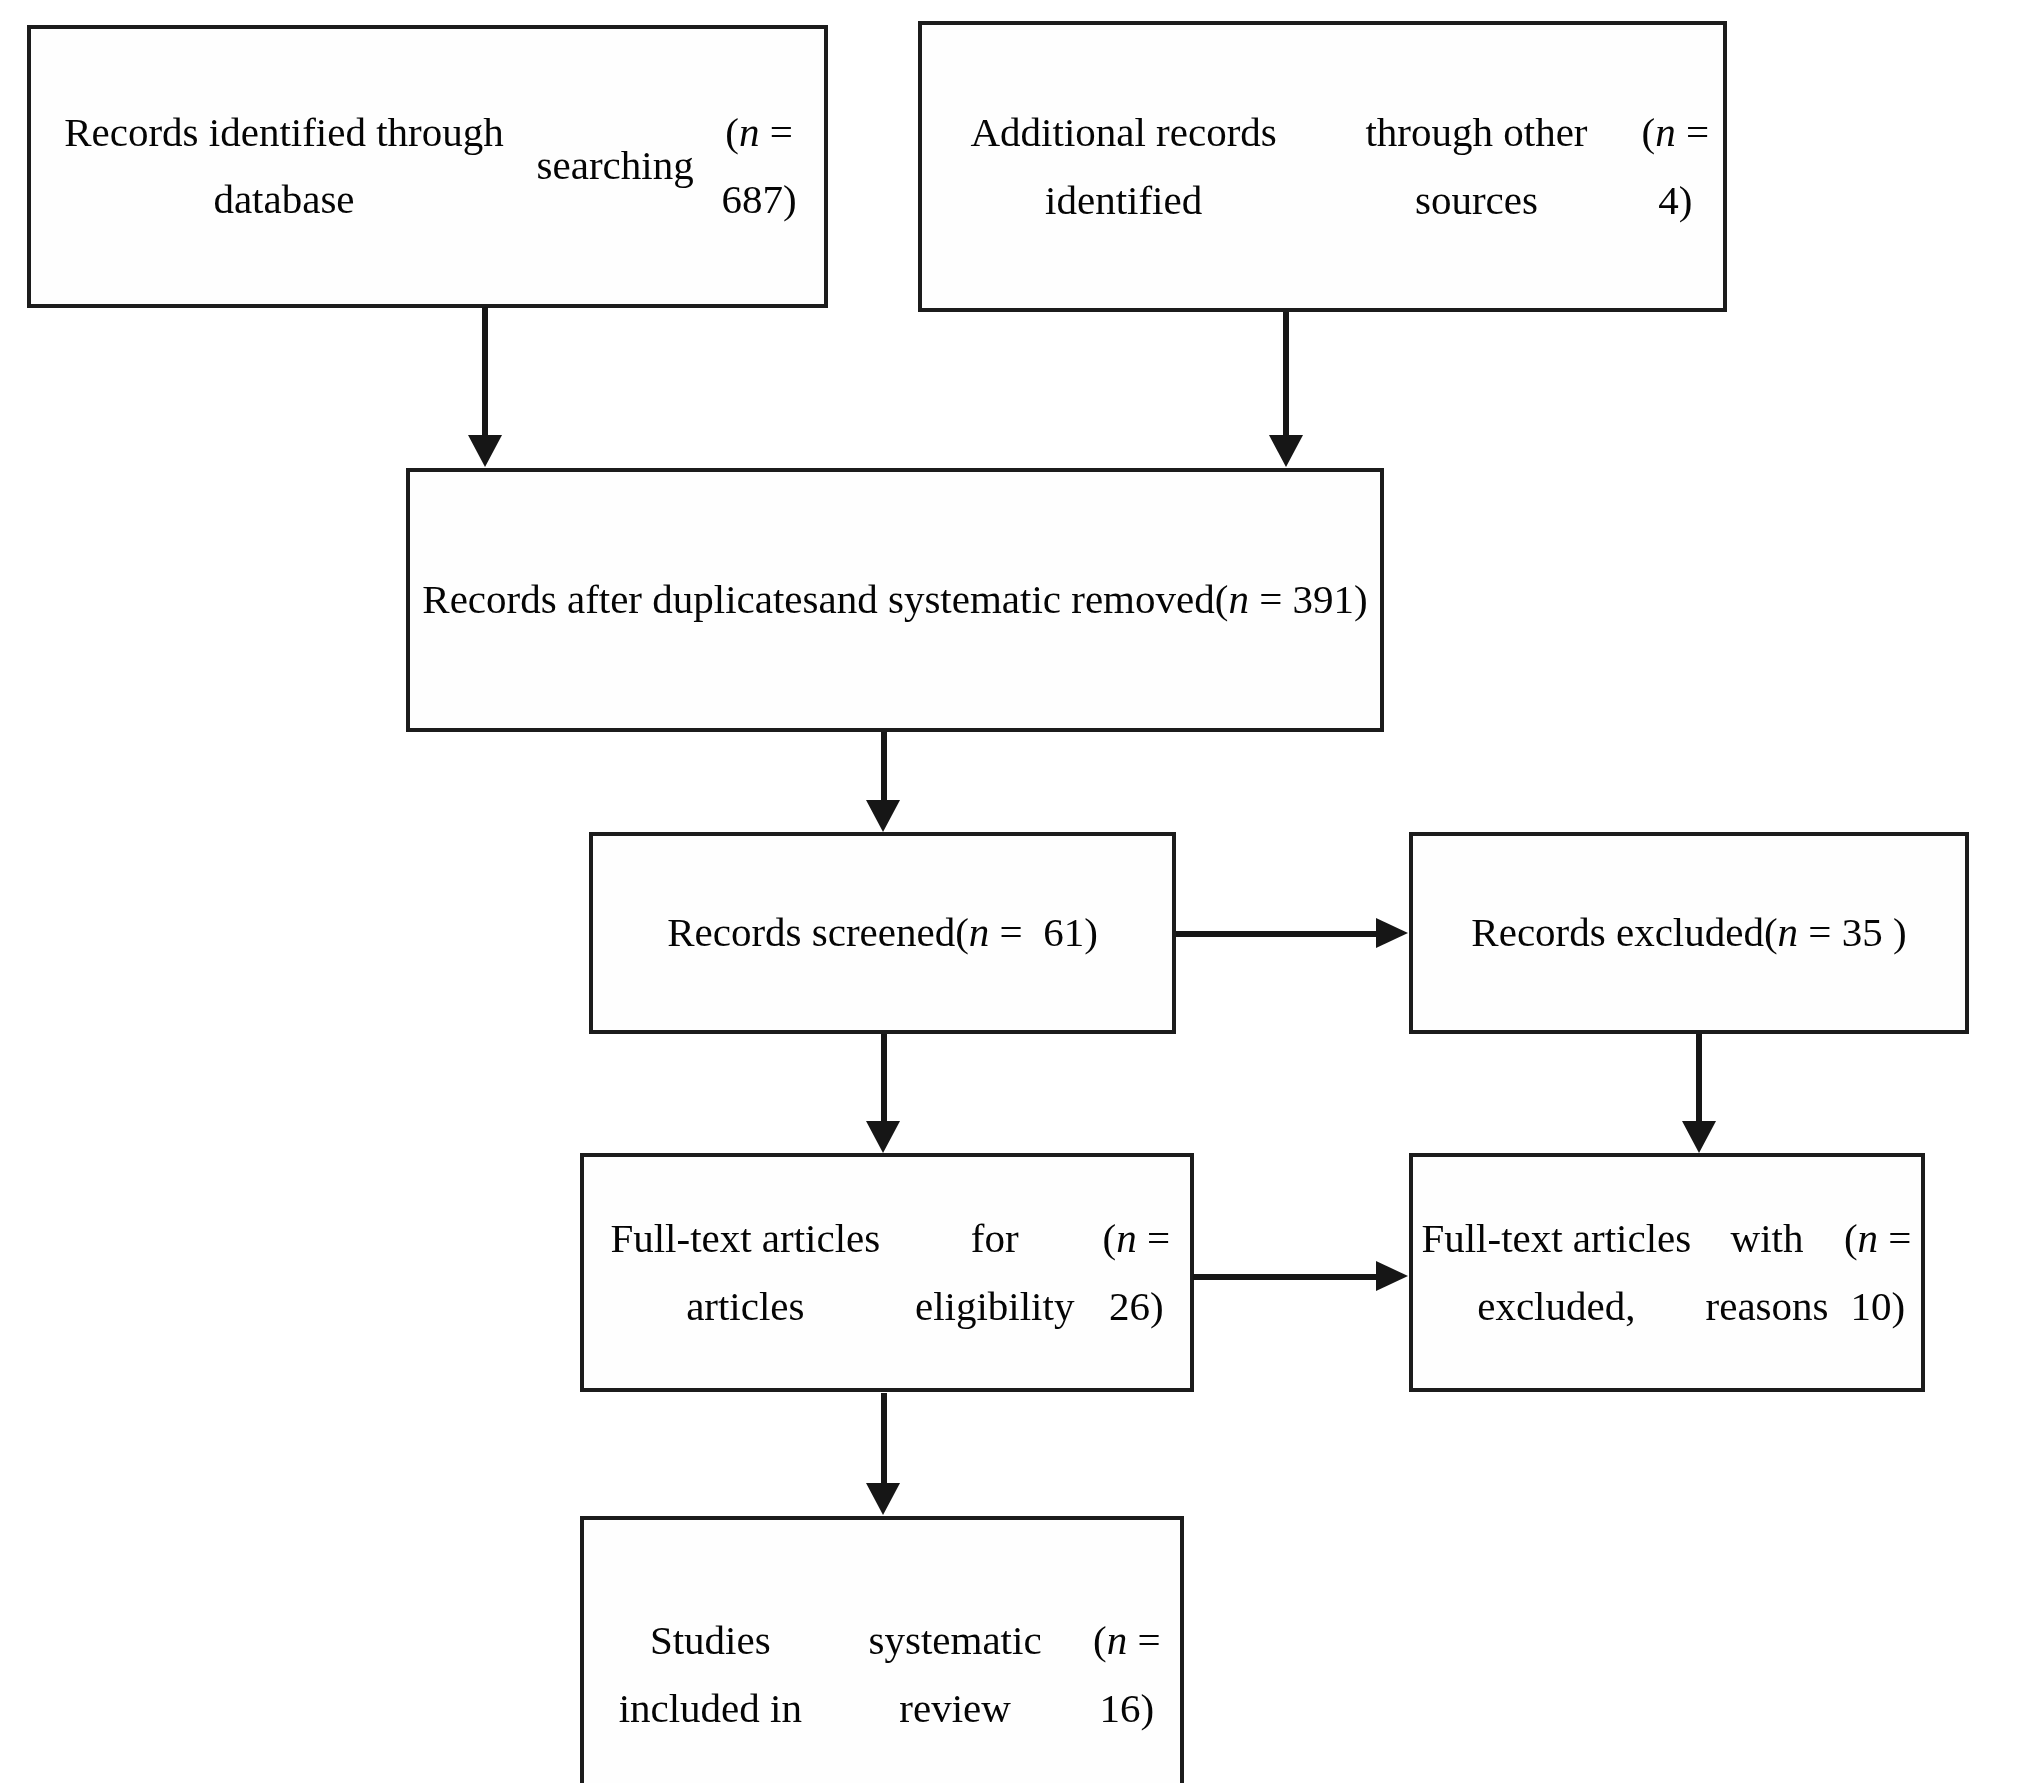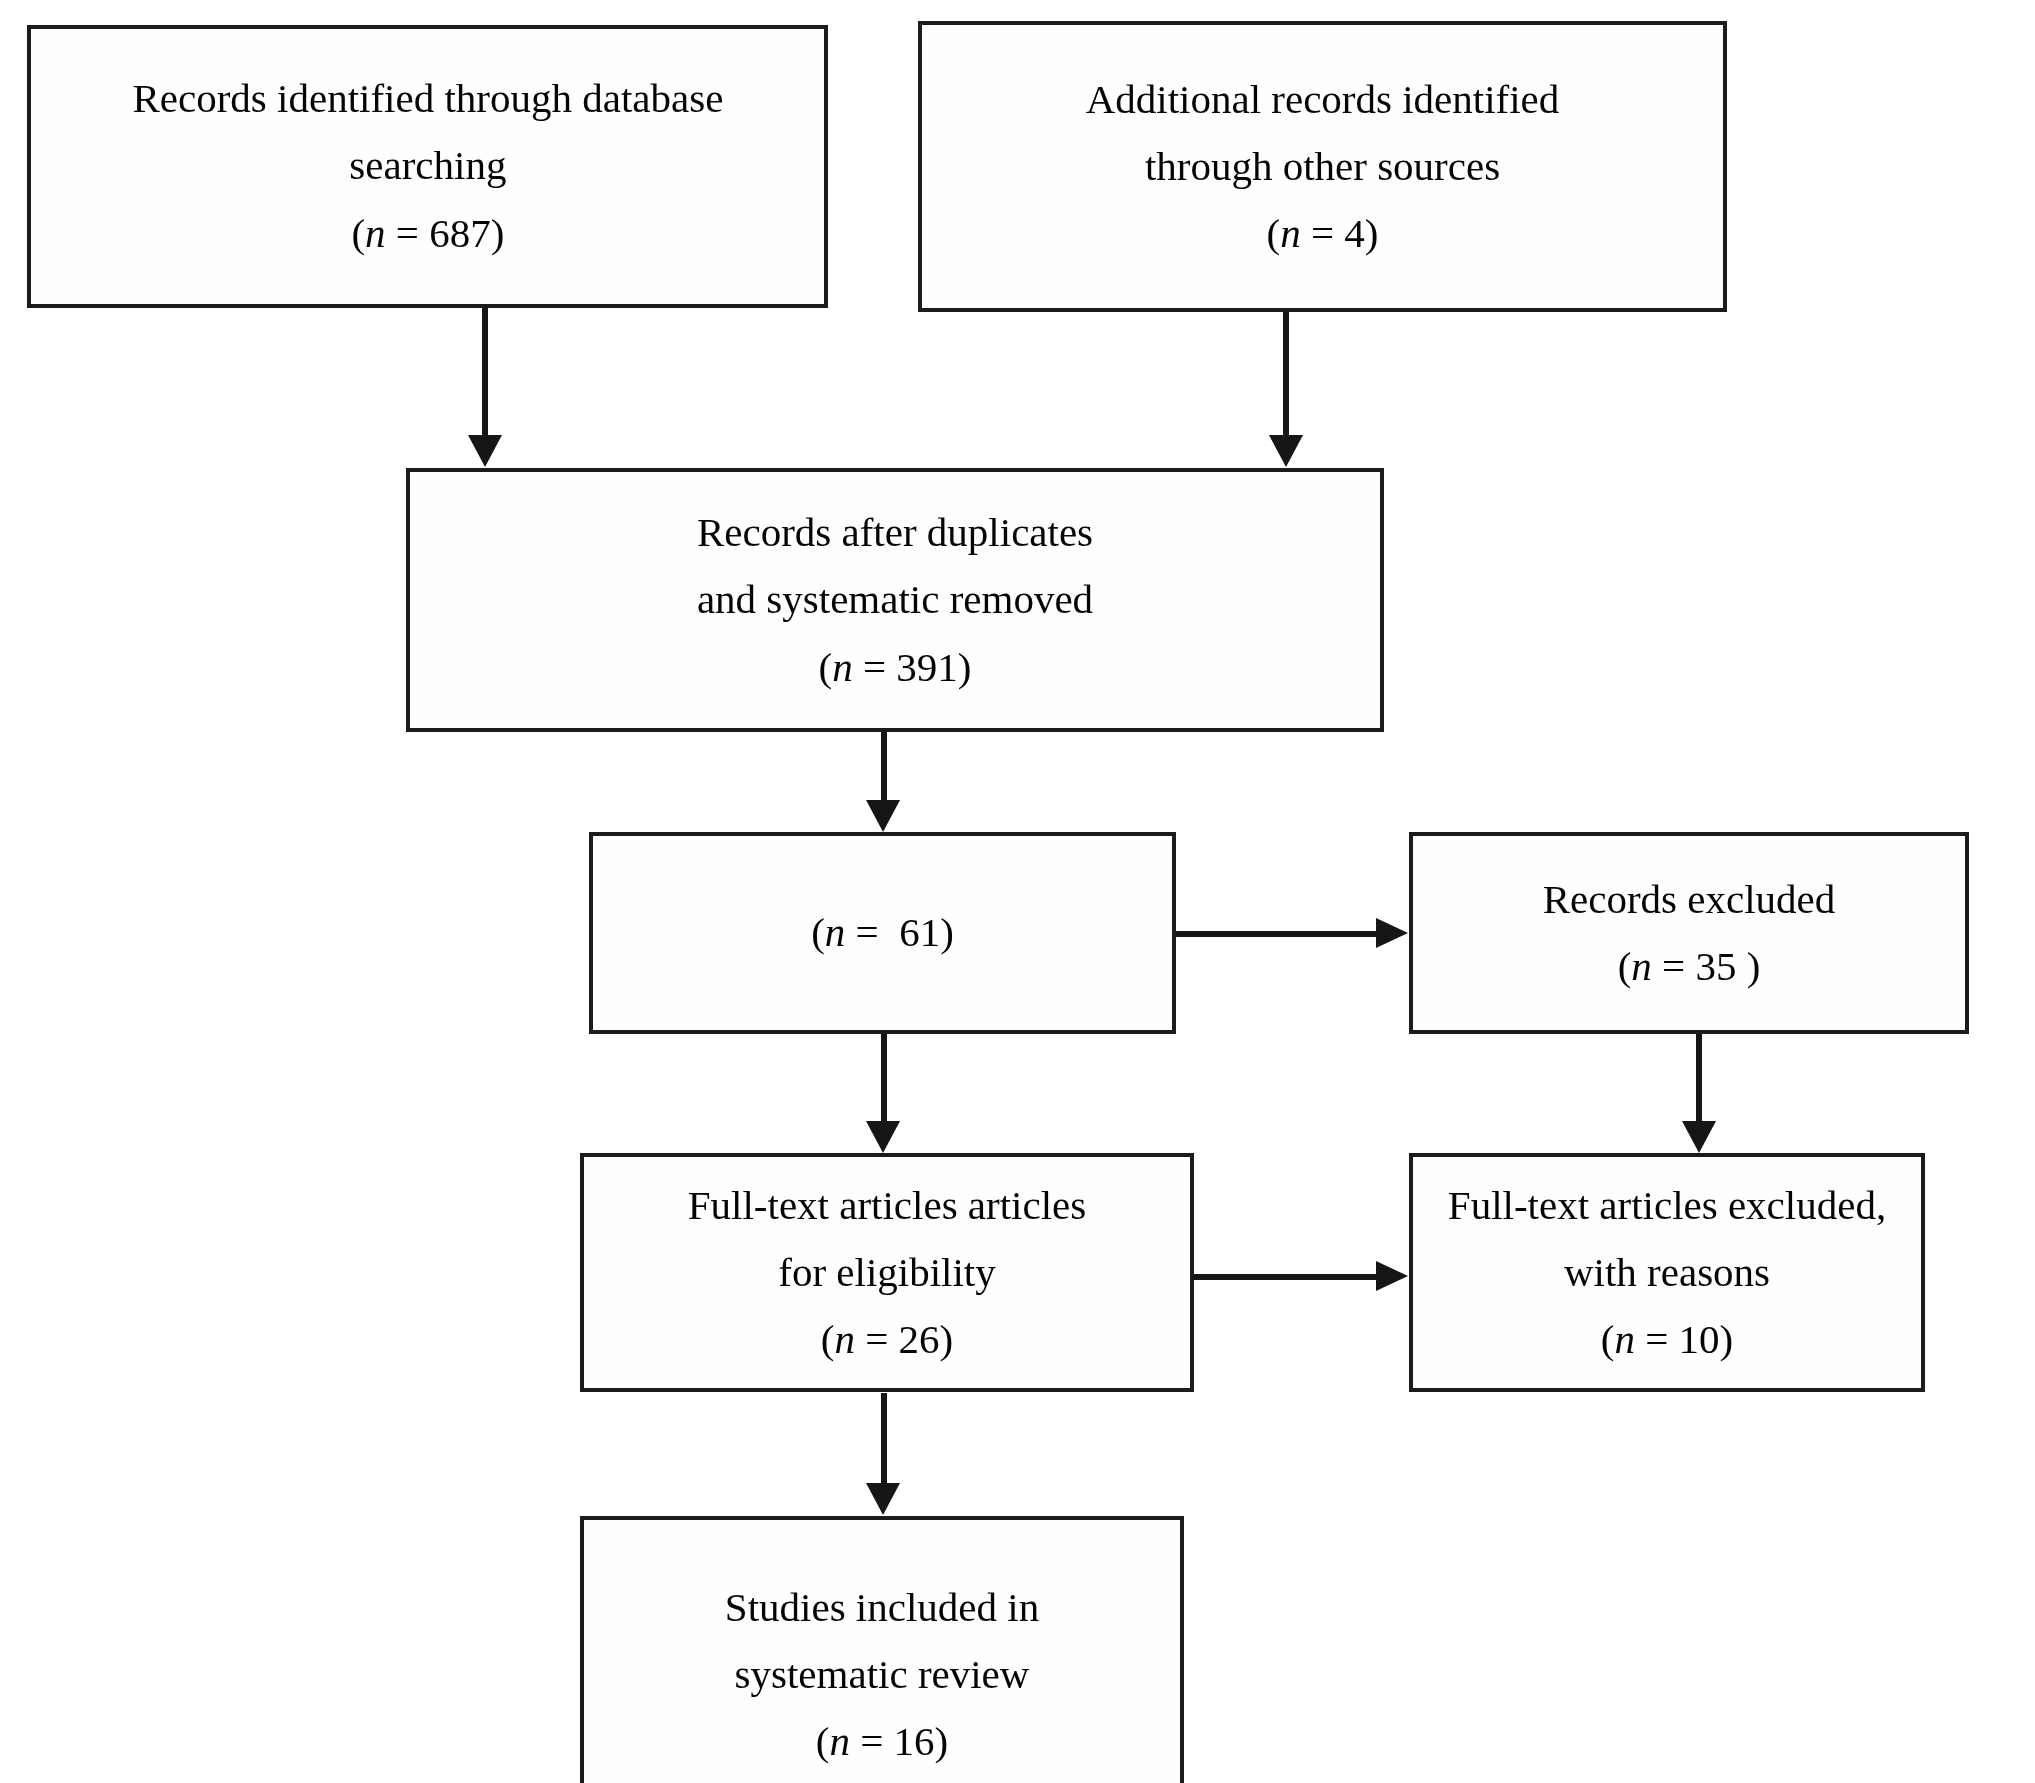--- a/index.html
+++ b/index.html
@@ -15,21 +15,21 @@
     font-family: "Liberation Serif", "DejaVu Serif", serif;
     color: #050505;
     overflow: hidden;
   }
   .box {
     position: absolute;
     box-sizing: border-box;
     border: 4.2px solid #1c1c1c;
     background: #fefefe;
     display: flex;
-    flex-direction: column;
+    flex-direction: row;
     justify-content: center;
     align-items: center;
     text-align: center;
     font-size: 41px;
     line-height: 1.64;
   }
   .bline { white-space: pre-wrap; }
   .nvar { font-style: italic; }
 
   
@@ -110,20 +110,21 @@
     <div class="bline"><span>(</span><span class="nvar">n</span><span> = 4)</span></div>
   </div>
 
   <div class="box" id="b3">
     <div class="bline">Records after duplicates</div>
     <div class="bline">and systematic removed</div>
     <div class="bline"><span>(</span><span class="nvar">n</span><span> = 391)</span></div>
   </div>
 
   <div class="box" id="b4">
+    <div class="bline">Records screened</div>
     <div class="bline"><span>(</span><span class="nvar">n</span><span> = &nbsp;61)</span></div>
   </div>
 
   <div class="box" id="b5">
     <div class="bline">Records excluded</div>
     <div class="bline"><span>(</span><span class="nvar">n</span><span> = 35 )</span></div>
   </div>
 
   <div class="box" id="b6">
     <div class="bline">Full-text articles articles</div>

